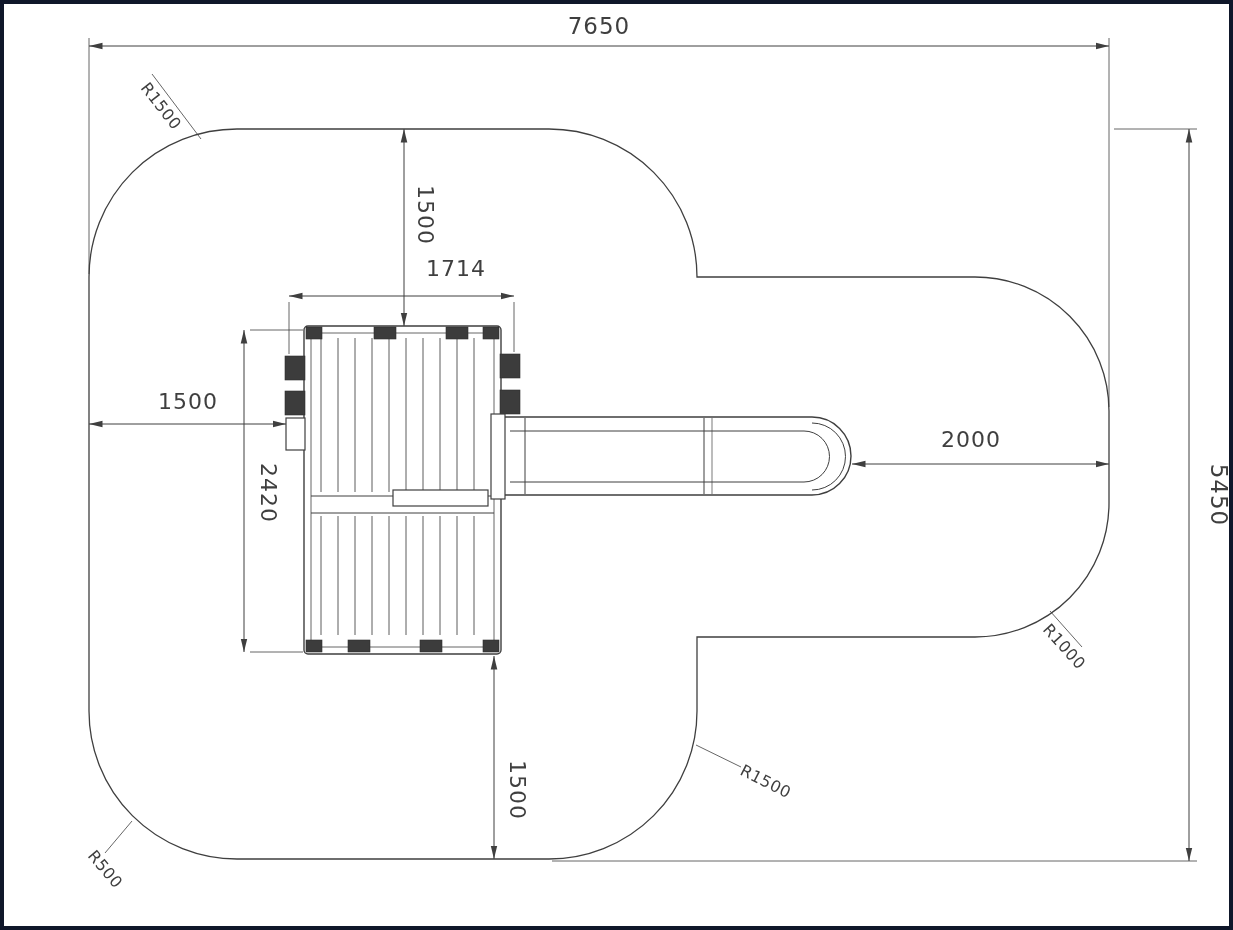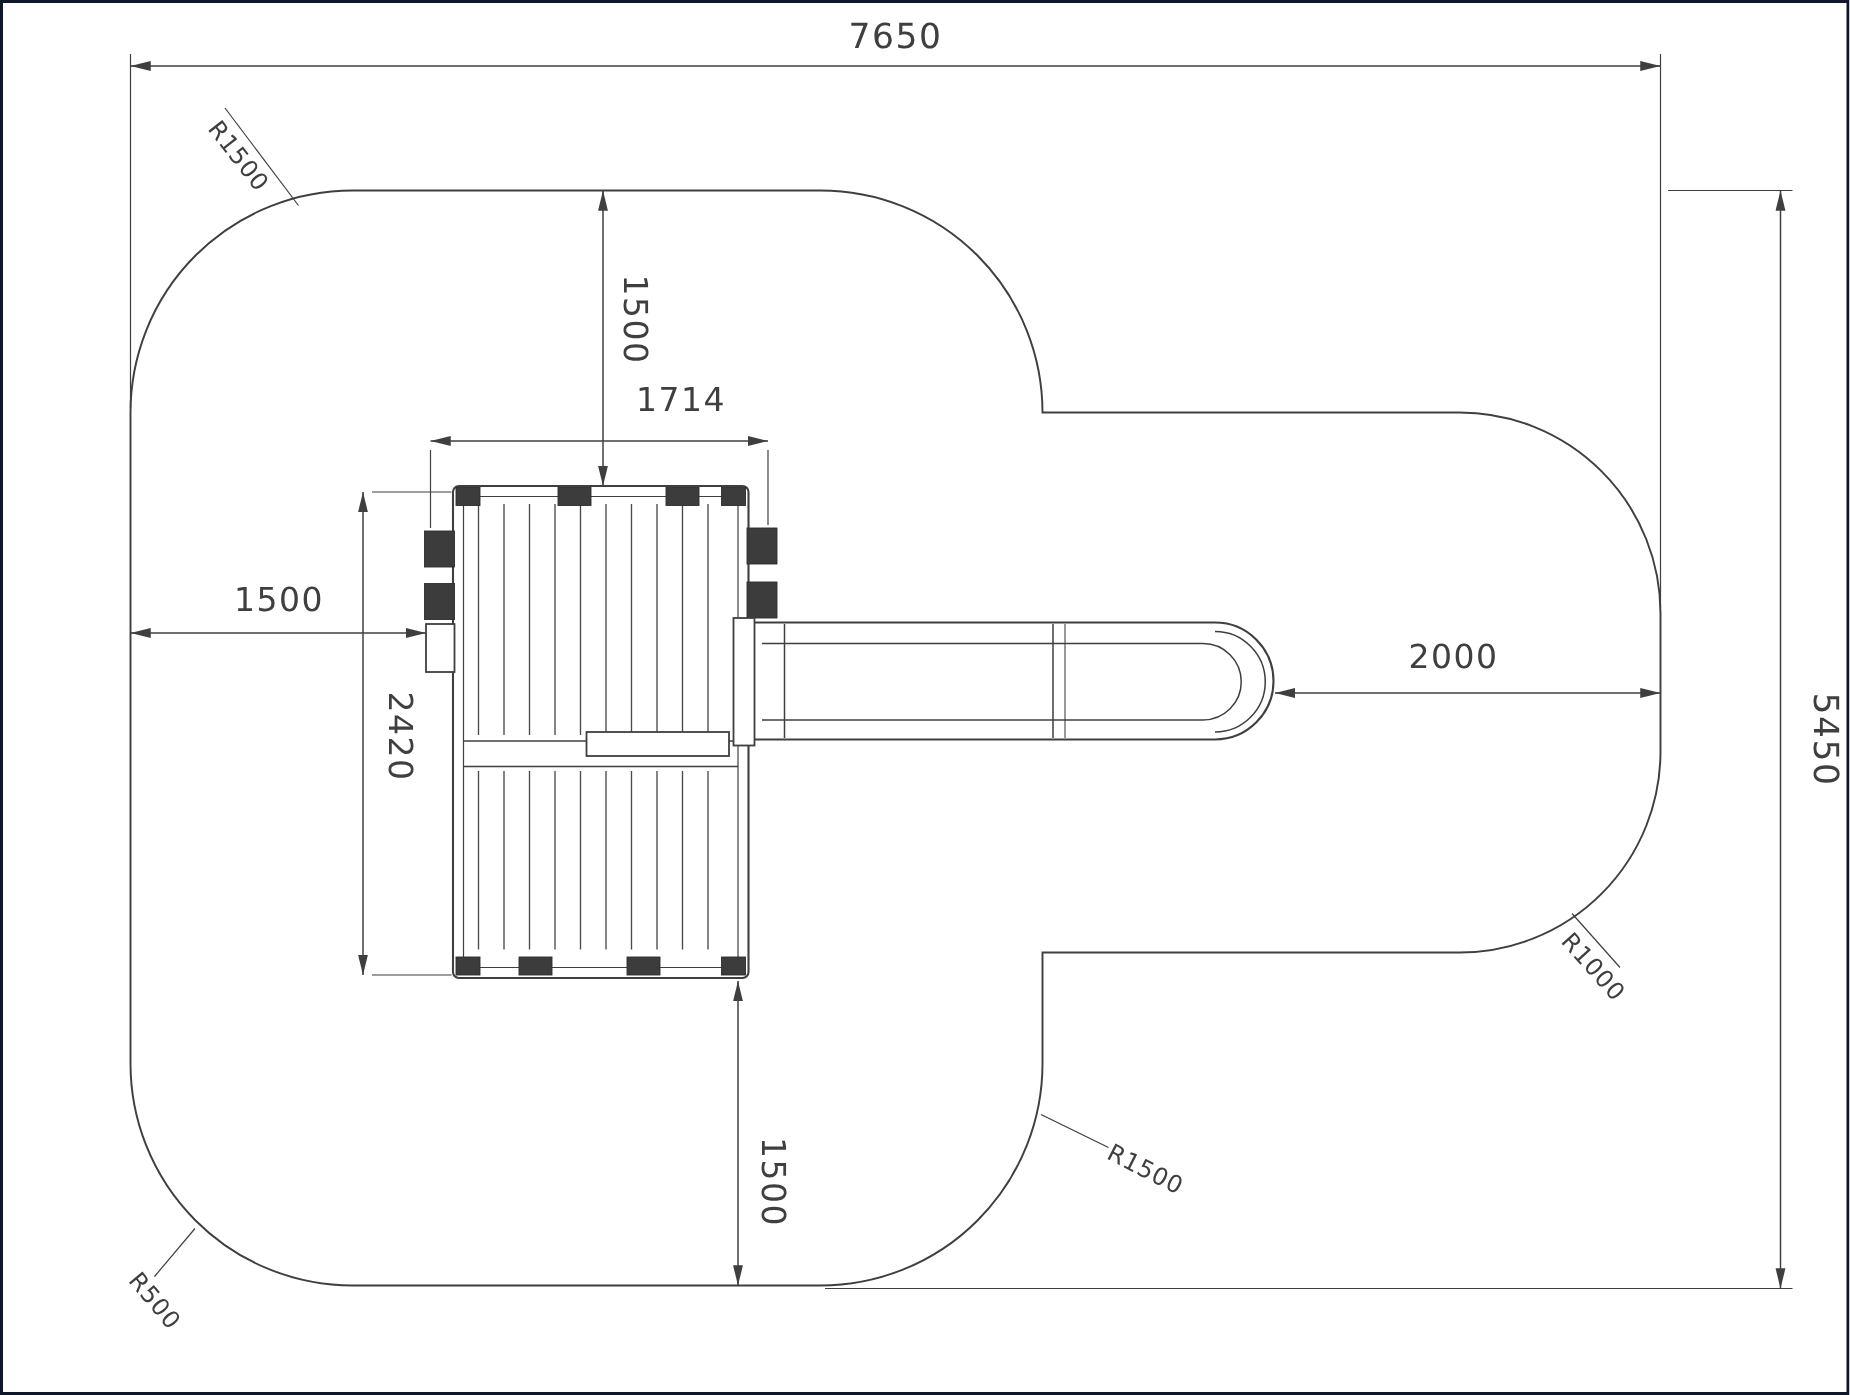--- a/index.html
+++ b/index.html
@@ -1,17 +1,17 @@
 <!DOCTYPE html>
 <html><head>
 <meta charset="utf-8">
 <style>
   html,body{margin:0;padding:0;background:#ffffff;}
   body{width:1233px;height:930px;position:relative;font-family:"DejaVu Sans",sans-serif;}
-  .canvas-wrap{position:absolute;inset:0;border:2px solid #0f172a;box-sizing:border-box;}
+  .canvas-wrap{position:absolute;inset:0;border:4px solid #0f172a;box-sizing:border-box;}
   svg{display:block;}
   .ln{stroke:#3f3f3f;fill:none;}
   .thin{stroke-width:1;}
   .med{stroke-width:1.4;}
   .plank{stroke:#4a4a4a;stroke-width:0.9;}
   .dimline{stroke:#3f3f3f;stroke-width:1;fill:none;}
   .extline{stroke:#3f3f3f;stroke-width:0.8;fill:none;}
   .dimtext{fill:#3f3f3f;font-size:23px;letter-spacing:1px;}
   .dimtext-sm{fill:#3f3f3f;font-size:22px;letter-spacing:1px;}
   .radtext{fill:#3f3f3f;font-size:16px;letter-spacing:0.5px;}

